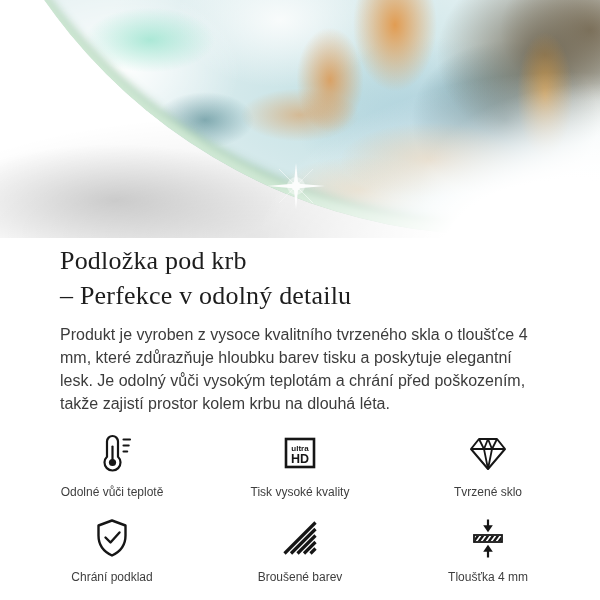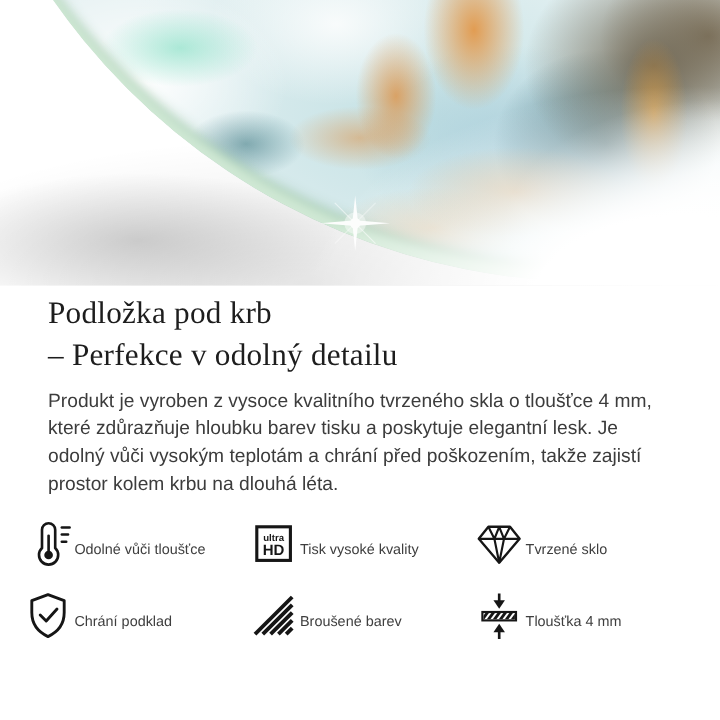--- a/index.html
+++ b/index.html
@@ -34,28 +34,28 @@
       inset 0 -15px 7px -4px #cfe8d4,
       inset 0 -24px 12px -12px #8db99a,
       inset 0 -30px 4px -26px rgba(60,105,78,0.35);}
   .fog{position:absolute;inset:0;pointer-events:none;
     background:
       radial-gradient(ellipse 420px 240px at 570px 252px, rgba(255,255,255,1) 30%, rgba(255,255,255,0) 75%),
       radial-gradient(ellipse 260px 160px at 600px 195px, rgba(255,255,255,0.75) 18%, rgba(255,255,255,0) 70%);}
   .sparkle{position:absolute;left:264px;top:154px;width:64px;height:64px;opacity:0.95;}
 
   
-  .content{padding:0 40px;}
+  .content{padding:0 60px;}
   h1{margin:5px 0 0;font-family:"Liberation Serif","DejaVu Serif",serif;font-weight:500;
      font-size:26px;line-height:35px;color:#1d1d1d;letter-spacing:0.2px;}
   .desc{margin:10px 0 0;max-width:548px;font-size:16px;line-height:23px;color:#3c3c3c;}
 
   
   .features{display:grid;grid-template-columns:repeat(3,1fr);row-gap:16px;margin:16px 18px 0;}
-  .feature{display:flex;align-items:center;}
+  .feature{display:flex;flex-direction:column;align-items:center;}
   .feature svg{width:44px;height:44px;display:block;}
   .feature .stroke{stroke:#161616;fill:none;}
   .feature .fill{fill:#161616;stroke:none;}
   .flabel{margin-top:10px;font-size:12px;line-height:15px;color:#3e3e3e;text-align:center;}
   .icon text{font-family:"Liberation Sans",sans-serif;font-weight:700;fill:#161616;}
 </style>
 </head>
 <body>
 
 <div class="hero">
@@ -80,21 +80,21 @@
 
   <div class="feature">
     <svg class="icon" viewBox="0 0 44 44">
       <path class="stroke" stroke-width="2.2" d="M17 25.7 L17 10.5 A5.5 5.5 0 0 1 28 10.5 L28 25.7 A8 8 0 1 1 17 25.7 Z"></path>
       <circle class="fill" cx="22.5" cy="31.5" r="3.6"></circle>
       <line class="stroke" stroke-width="2.2" stroke-linecap="round" x1="22.5" y1="15.5" x2="22.5" y2="29"></line>
       <line class="stroke" stroke-width="2.1" stroke-linecap="round" x1="33.5" y1="8.5" x2="40" y2="8.5"></line>
       <line class="stroke" stroke-width="2.1" stroke-linecap="round" x1="33.5" y1="14.5" x2="38.7" y2="14.5"></line>
       <line class="stroke" stroke-width="2.1" stroke-linecap="round" x1="33.5" y1="20.5" x2="37.2" y2="20.5"></line>
     </svg>
-    <span class="flabel">Odolné vůči tloušťce</span>
+    <span class="flabel">Odolné vůči teplotě</span>
   </div>
 
   <div class="feature">
     <svg class="icon" viewBox="0 0 44 44">
       <rect class="stroke" stroke-width="2.6" x="8" y="8" width="28" height="28"></rect>
       <text x="22" y="19.5" text-anchor="middle" font-size="8">ultra</text>
       <text x="22" y="31.5" text-anchor="middle" font-size="12.5">HD</text>
     </svg>
     <span class="flabel">Tisk vysoké kvality</span>
   </div>

